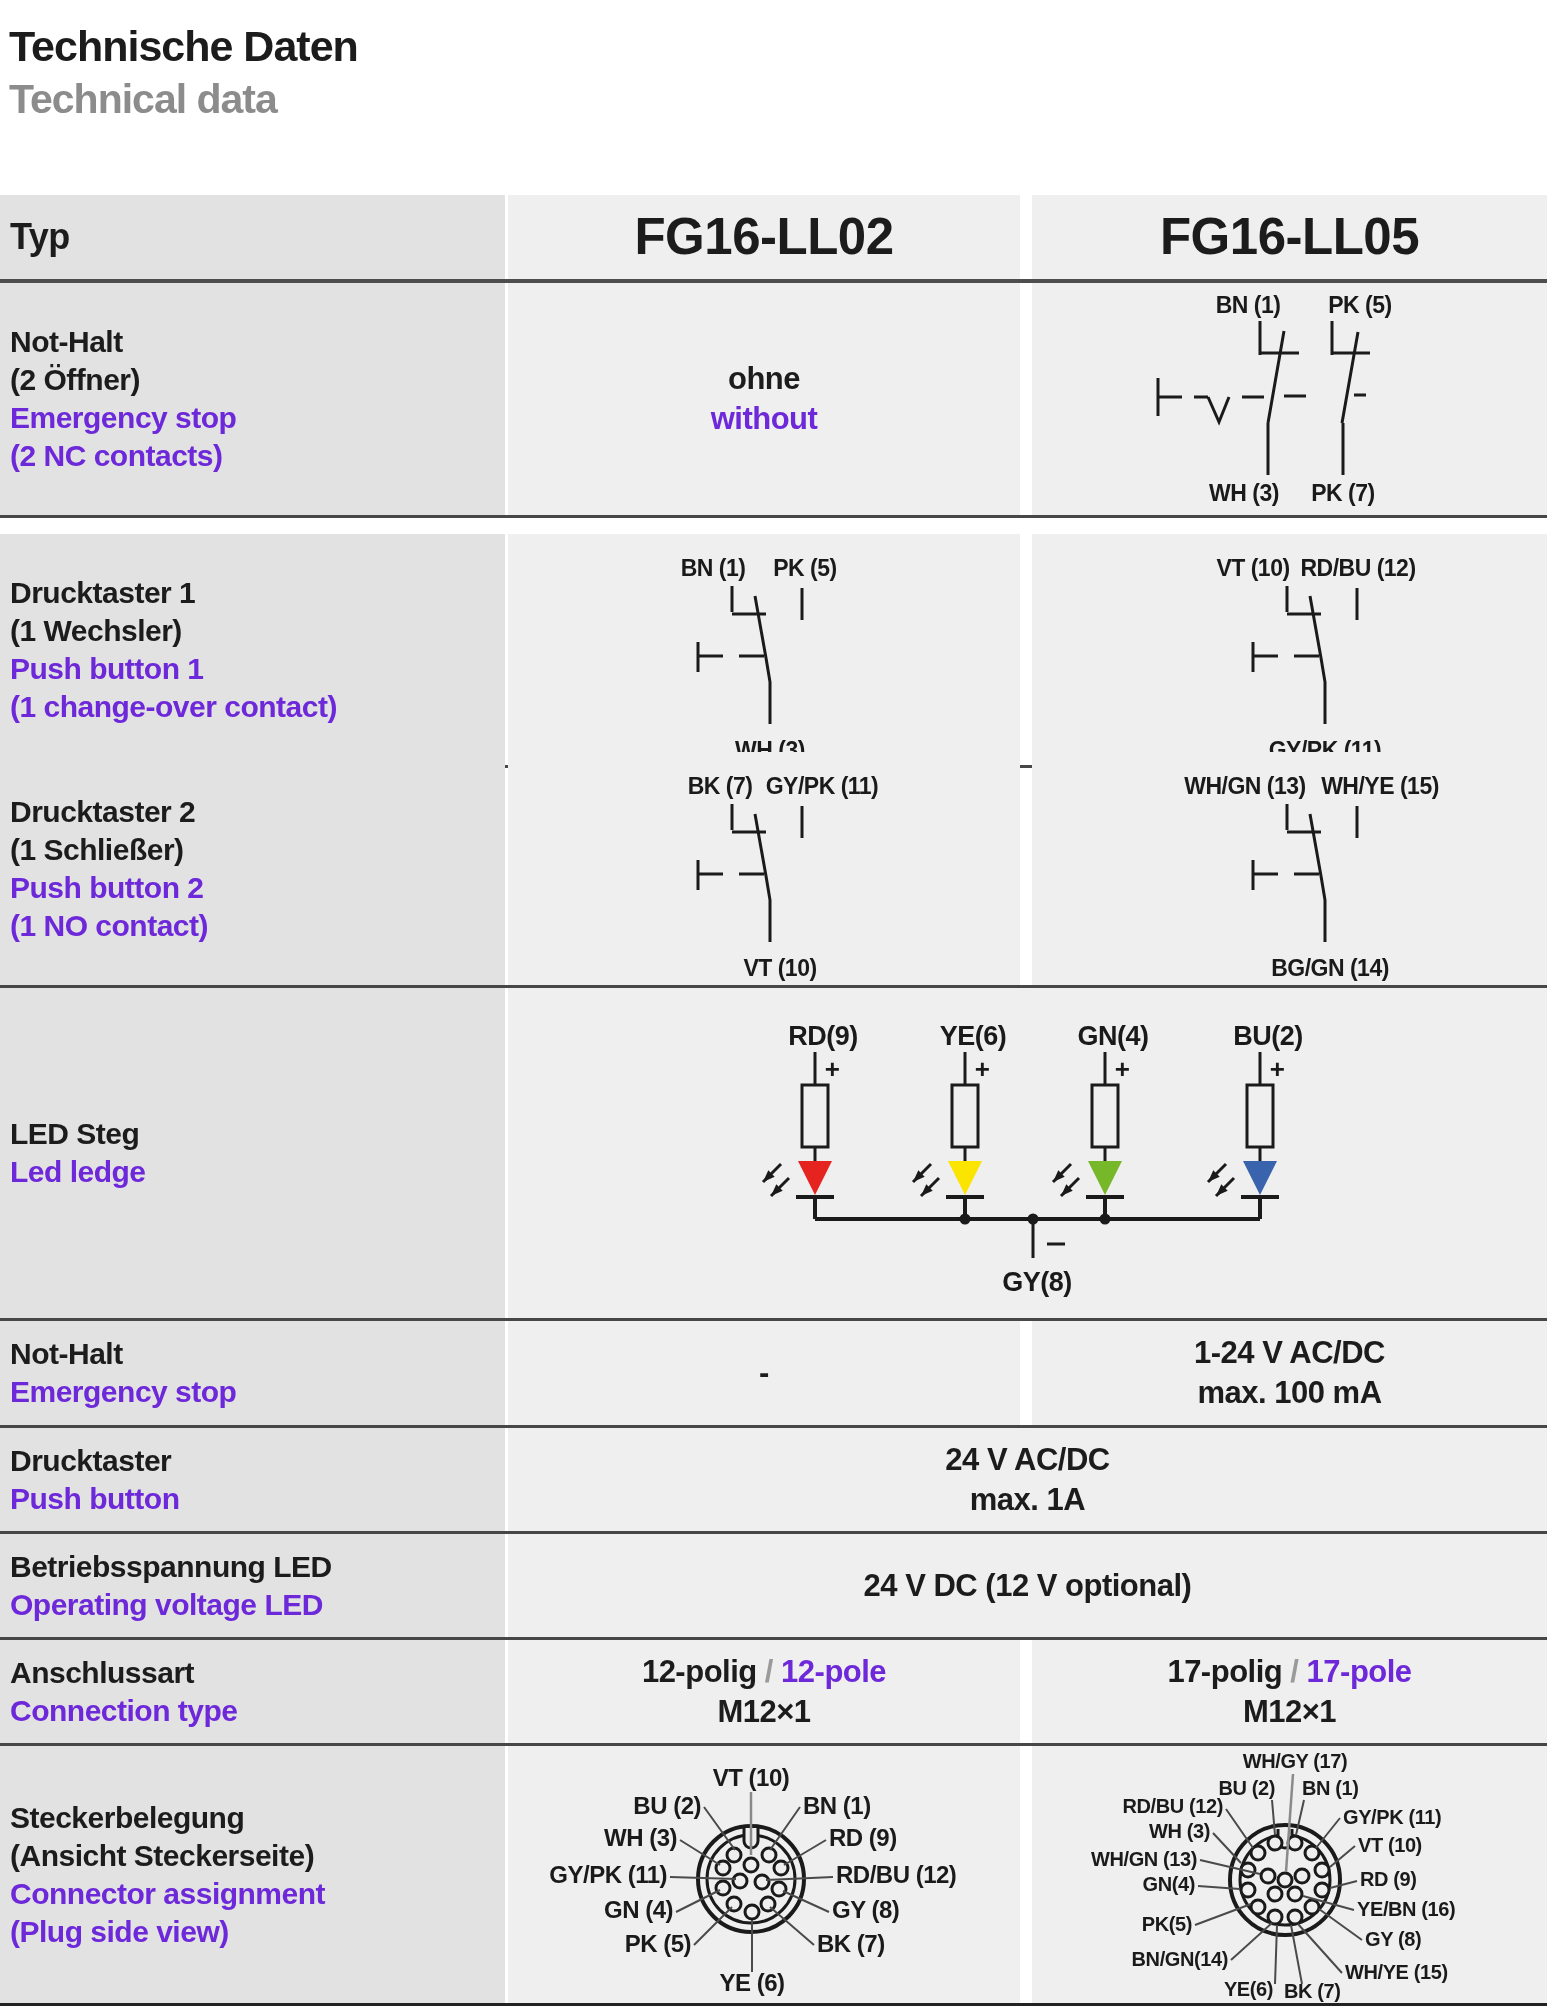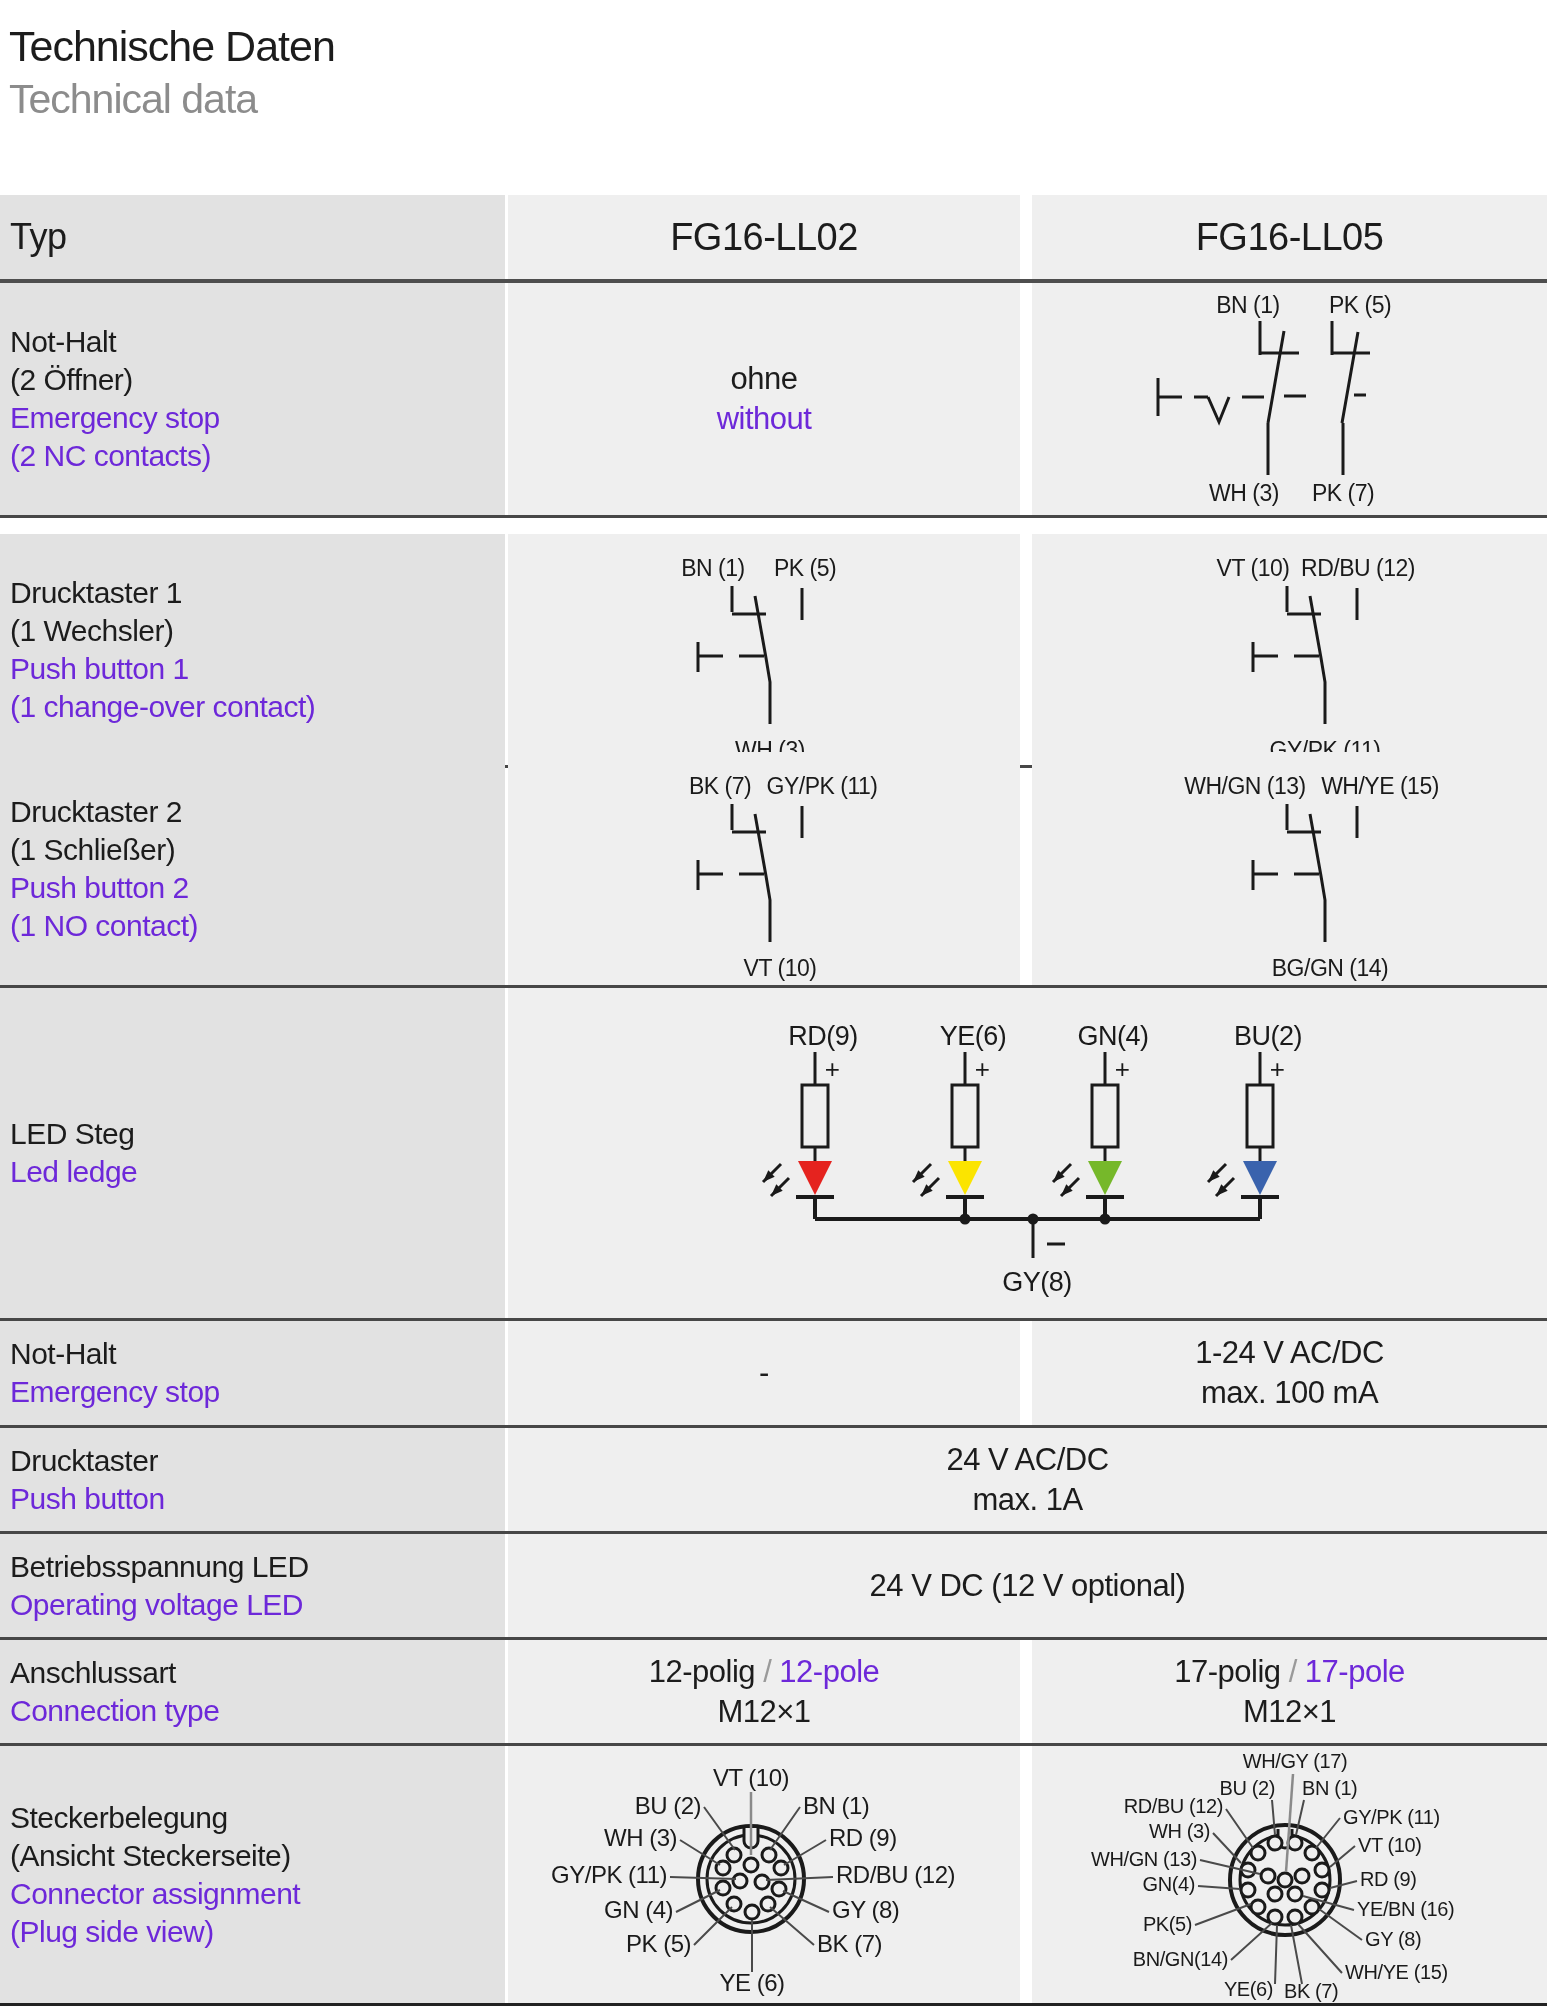--- a/index.html
+++ b/index.html
@@ -1,17 +1,17 @@
 <!DOCTYPE html>
 <html><head>
 <meta charset="utf-8">
 <style>
   html,body{margin:0;padding:0;background:#ffffff;}
   .page{position:relative;width:1547px;height:2008px;background:#ffffff;
-        font-family:"Liberation Sans",sans-serif;color:#1c1c1c;overflow:hidden;}
+        font-family:"Liberation Sans",sans-serif;color:#1c1c1c;overflow:hidden;font-weight:bold;}
   .title{position:absolute;left:9px;top:22px;font-size:43px;letter-spacing:-1px;color:#1c1c1c;}
   .subtitle{position:absolute;left:9px;top:76px;font-size:41px;letter-spacing:-1px;color:#8c8c8c;}
   .row{position:absolute;left:0;width:1547px;box-sizing:border-box;border-bottom:3px solid #474747;}
   .r1{top:195px;height:88px;border-bottom:4px solid #4e4e4e;}
   .r2{top:283px;height:235px;}
   .r3{top:518px;height:234px;margin-top:16px;}
   .r4{top:752px;height:236px;}
   .r5{top:988px;height:333px;}
   .r6{top:1321px;height:107px;}
   .r7{top:1428px;height:106px;padding-left:20px;}
@@ -22,21 +22,21 @@
   .ca{position:absolute;left:508px;top:0;width:512px;height:100%;background:#efefef;}
   .cb{position:absolute;left:1032px;top:0;width:515px;height:100%;background:#efefef;}
   .cspan{position:absolute;left:508px;top:0;width:1039px;height:100%;background:#efefef;}
   .lbl{display:flex;flex-direction:column;justify-content:center;height:100%;
        padding-left:10px;box-sizing:border-box;font-size:30px;line-height:38px;
        letter-spacing:-0.5px;color:#1c1c1c;}
   .en{color:#6d28d9;}
   .vc{display:flex;flex-direction:column;justify-content:center;align-items:center;
       height:100%;font-size:31px;line-height:40px;color:#1c1c1c;text-align:center;letter-spacing:-0.5px;}
   .typ{font-size:36px;}
-  .model{font-size:38px;letter-spacing:-0.5px;}
+  .model{font-size:51px;letter-spacing:-0.5px;}
   .sep-gray{color:#9a9a9a;white-space:pre;}
   svg{position:absolute;left:0;top:0;}
   svg text{font-family:"Liberation Sans",sans-serif;fill:#1a1a1a;letter-spacing:-0.5px;}
   .dl{stroke:#1a1a1a;stroke-width:3;fill:none;}
   .dl4{stroke:#1a1a1a;stroke-width:4;fill:none;}
   .pinlbl{font-size:23px;}
   .ledlbl{font-size:27px;}
   .c12lbl{font-size:24px;}
   .c17lbl{font-size:20px;letter-spacing:-0.4px;}
   .leader{stroke:#4a4a4a;stroke-width:2;fill:none;}

